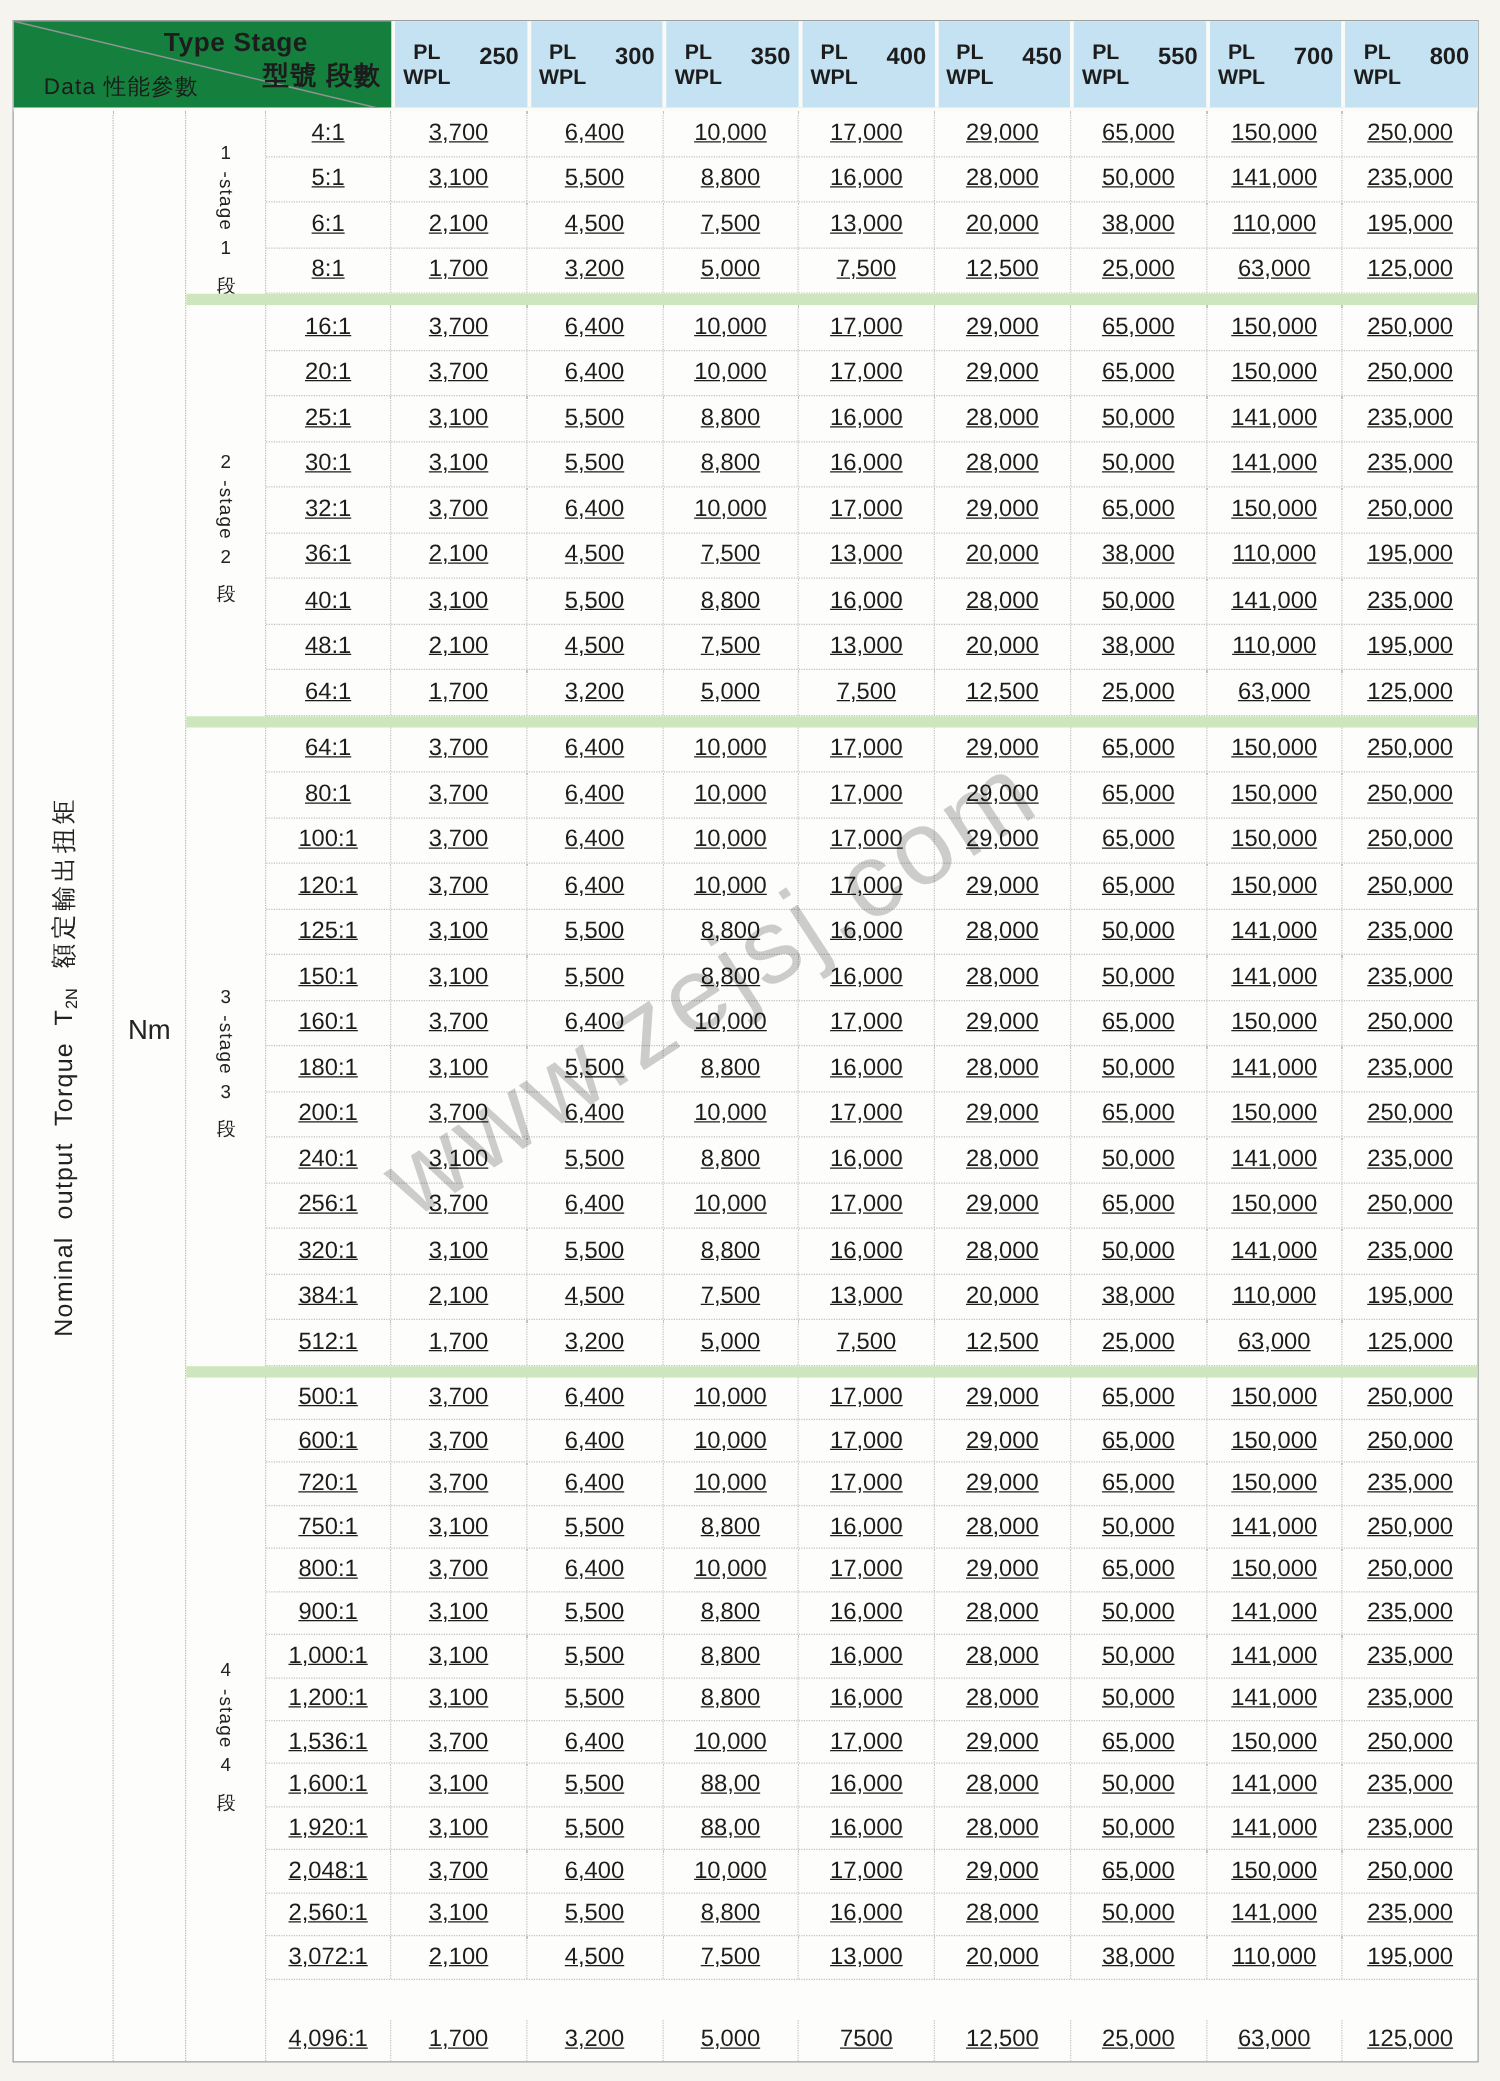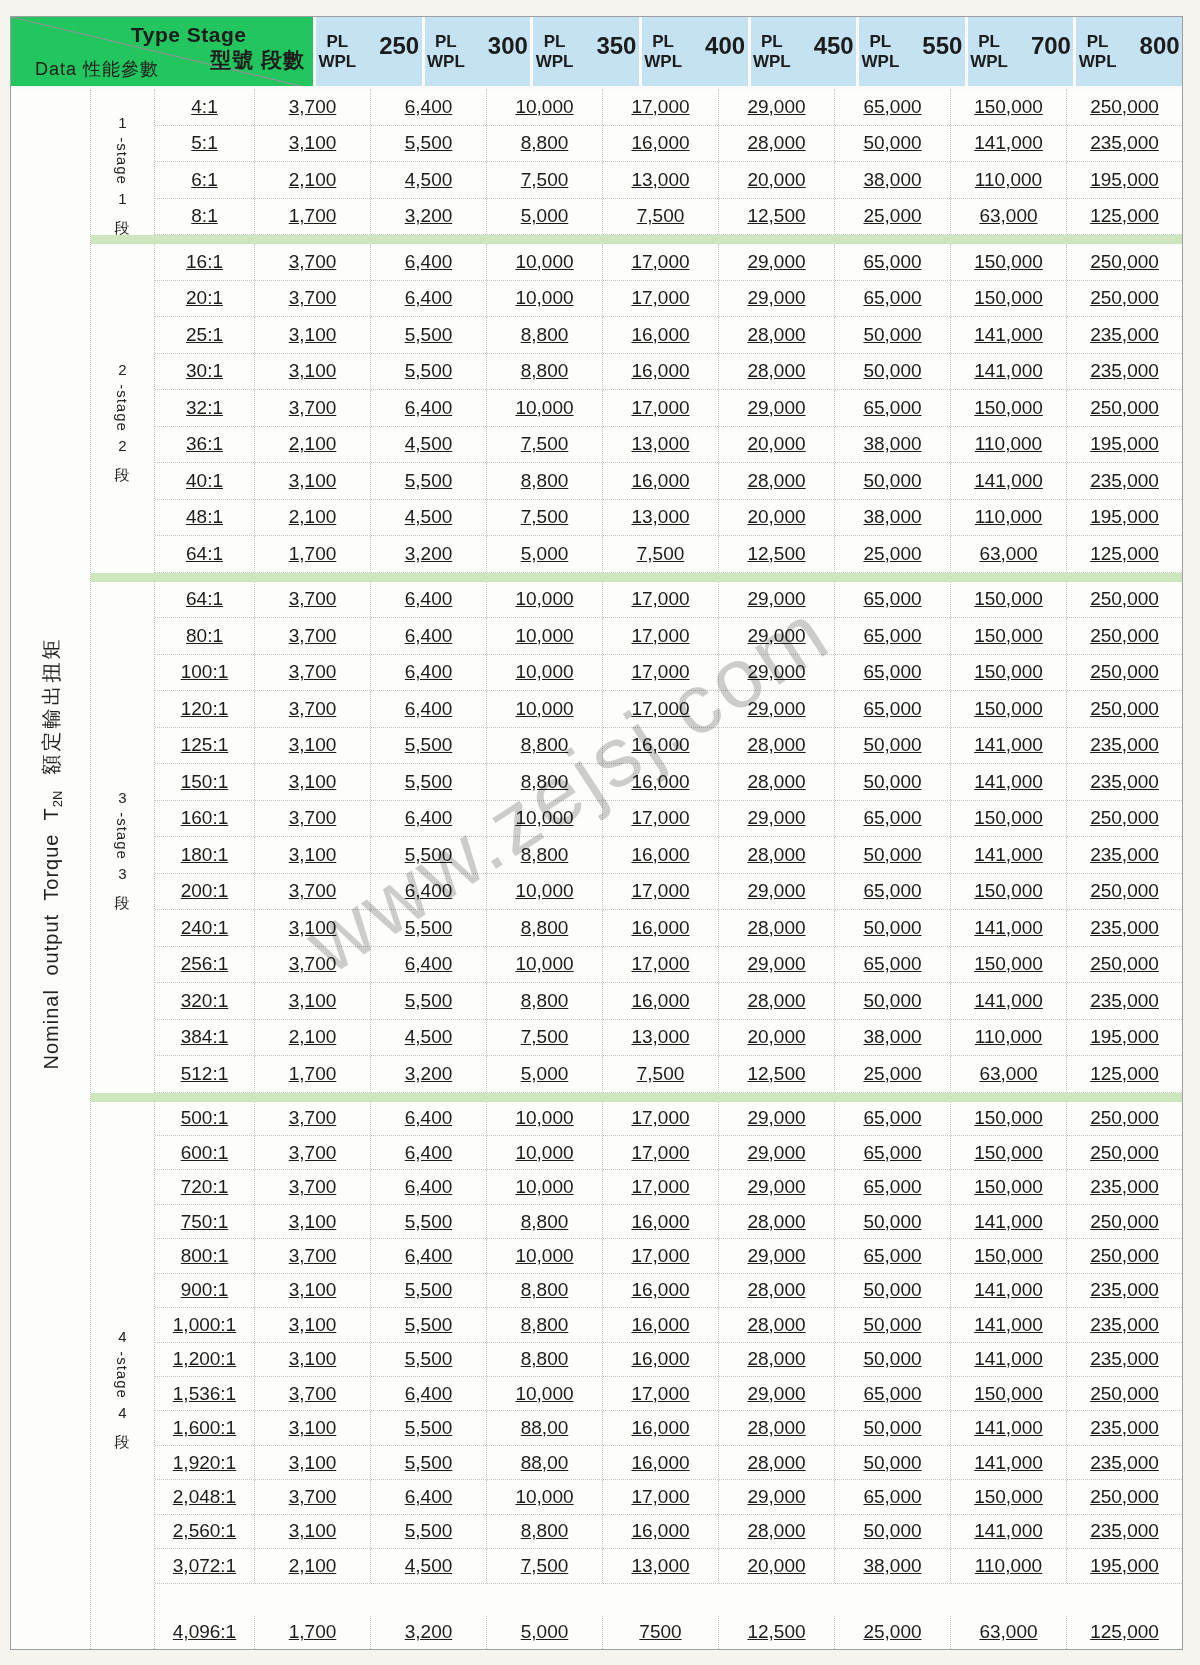--- a/index.html
+++ b/index.html
@@ -22,21 +22,21 @@
 
   
   .header-row {
     flex:0 0 72px;
     display:flex;
     background:#fbfaf7;
     border-bottom:3px solid #fbfaf7;
   }
   .corner-cell {
     flex:0 0 302px;
-    background:#22c55e;
+    background:#15803d;
     position:relative;
     overflow:hidden;
   }
   .corner-cell svg { position:absolute; left:0; top:0; }
   .corner-type {
     position:absolute; top:6px; left:120px;
     font-weight:bold; font-size:21px; letter-spacing:0.5px;
   }
   .corner-type-cn {
     position:absolute; top:29px; right:8px;
@@ -51,21 +51,21 @@
     flex:1 1 0;
     background:#c4e2f1;
     border-left:3px solid #fbfaf7;
     display:flex; align-items:center; justify-content:center;gap:20px;
   }
   .hcol .plwpl {
     display:flex; flex-direction:column; align-items:center;
     font-weight:bold; font-size:17px; line-height:1.15;
   }
   .hcol .size {
-    font-weight:bold; font-size:24px;
+    font-weight:bold; font-size:19px;
     margin:-12px 0 0 3px;
   }
 
   
   .body-row { flex:1; display:flex; min-height:0; }
   .col-torque {
     flex:0 0 80px;
     border-right:1px dotted #b9b9b9;
     position:relative;
   }
@@ -203,20 +203,23 @@
   </div>
       </div>
   </div>
 
   <div class="body-row">
     <div class="col-torque">
       <div class="torque-label">
         <span>Nominal output Torque T</span><span class="sub">2N</span><span class="cn-part">額定輸出扭矩</span>
       </div>
     </div>
+    <div class="col-nm">
+      <span class="nm-text">Nm</span>
+    </div>
     <div class="col-main">
         <div class="group" style="flex-grow: 4;">
     <div class="stage-cell">
       <span class="stage-label">
         <span class="up">1</span>
         <span>-stage</span>
         <span class="up">1段</span>
       </span>
     </div>
     <div class="rows">

